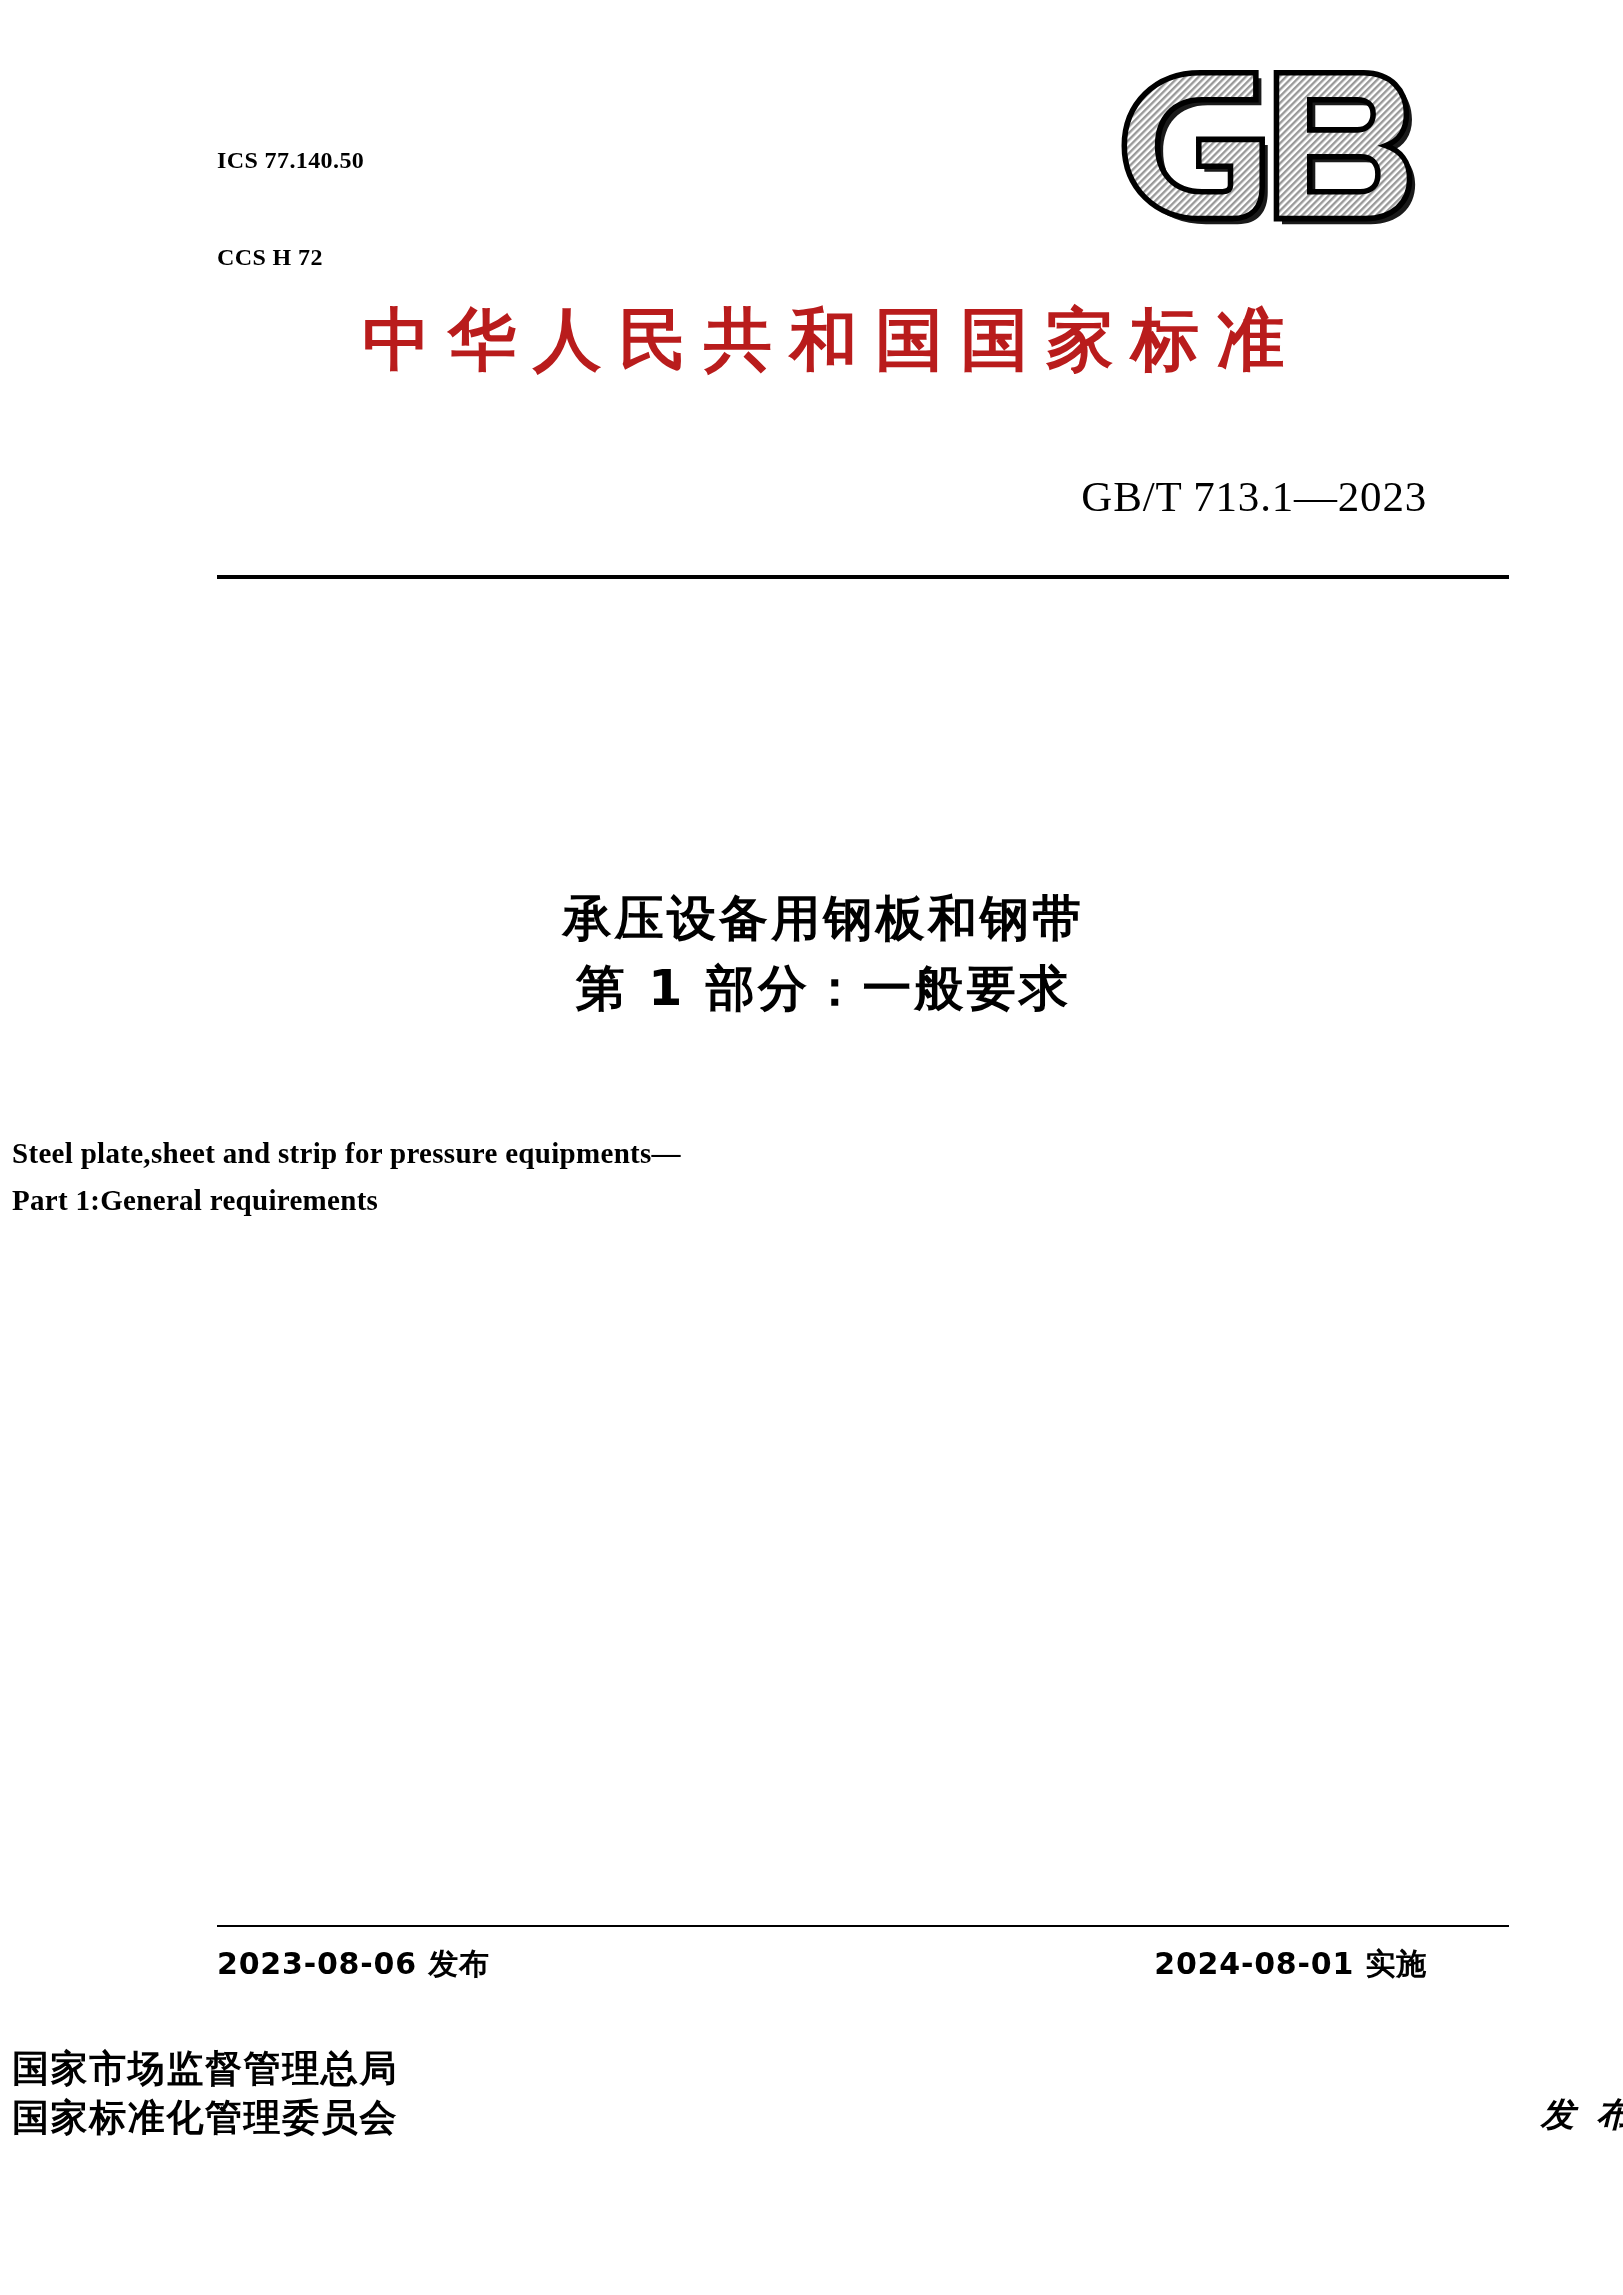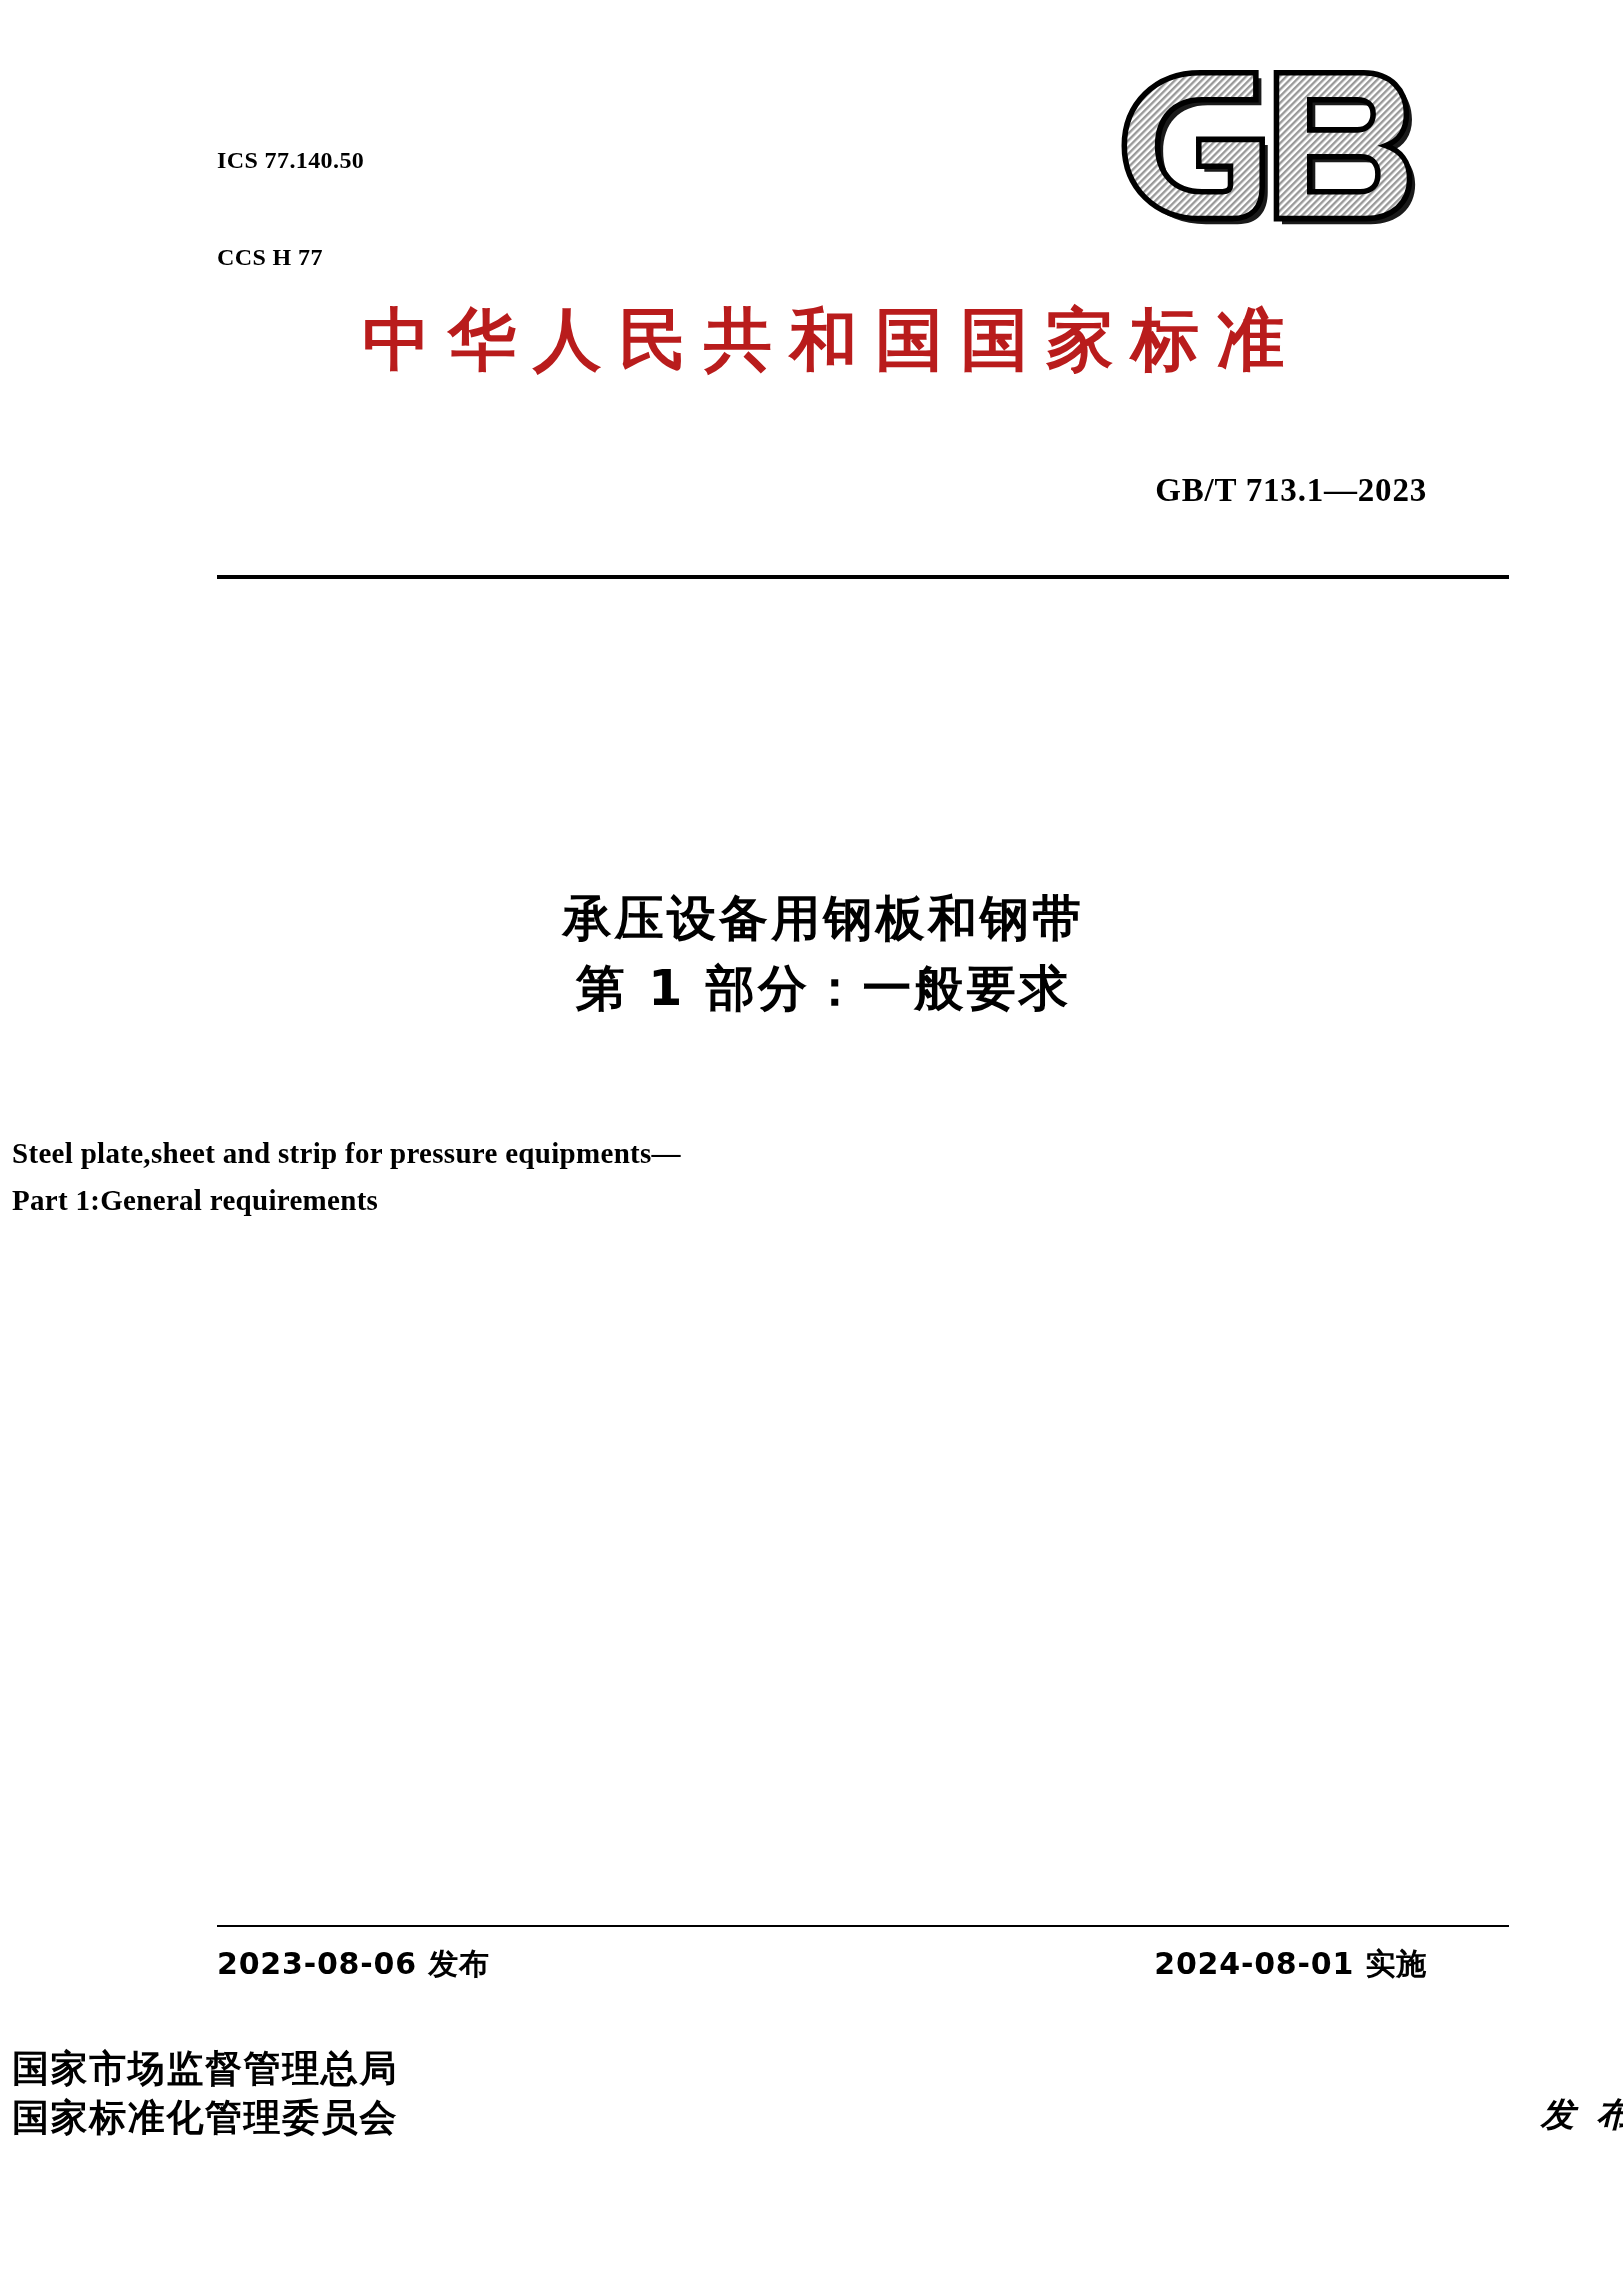--- a/index.html
+++ b/index.html
@@ -61,22 +61,22 @@
     text-indent: 17.4px;
     color: #b91c1c;
   }
 
   
   .std-number {
     position: absolute;
     right: 208px;
     top: 472px;
     font-family: "Liberation Serif", serif;
-    font-weight: bold;
-    font-size: 33px;
+    font-weight: normal;
+    font-size: 43px;
     letter-spacing: 0.8px;
   }
 
   
   .rule-top {
     position: absolute;
     left: 205px;
     top: 575px;
     width: 1292px;
     height: 4px;
@@ -170,21 +170,21 @@
     font-style: italic;
   }
 </style>
 </head>
 <body>
 
 <div class="page">
 
   <div class="ics-block">
     <span class="ics-line">ICS 77.140.50</span>
-    <span class="ics-line">CCS H 77</span>
+    <span class="ics-line">CCS H 72</span>
   </div>
 
   <div class="gb-logo">
     <svg width="317" height="159" viewBox="0 0 400 200" xmlns="http://www.w3.org/2000/svg">
       <defs>
         <pattern id="hatch" width="6" height="6" patternUnits="userSpaceOnUse" patternTransform="rotate(45)">
           <rect width="6" height="6" fill="#ffffff"></rect>
           <rect width="3" height="6" fill="#999999"></rect>
         </pattern>
       </defs>

